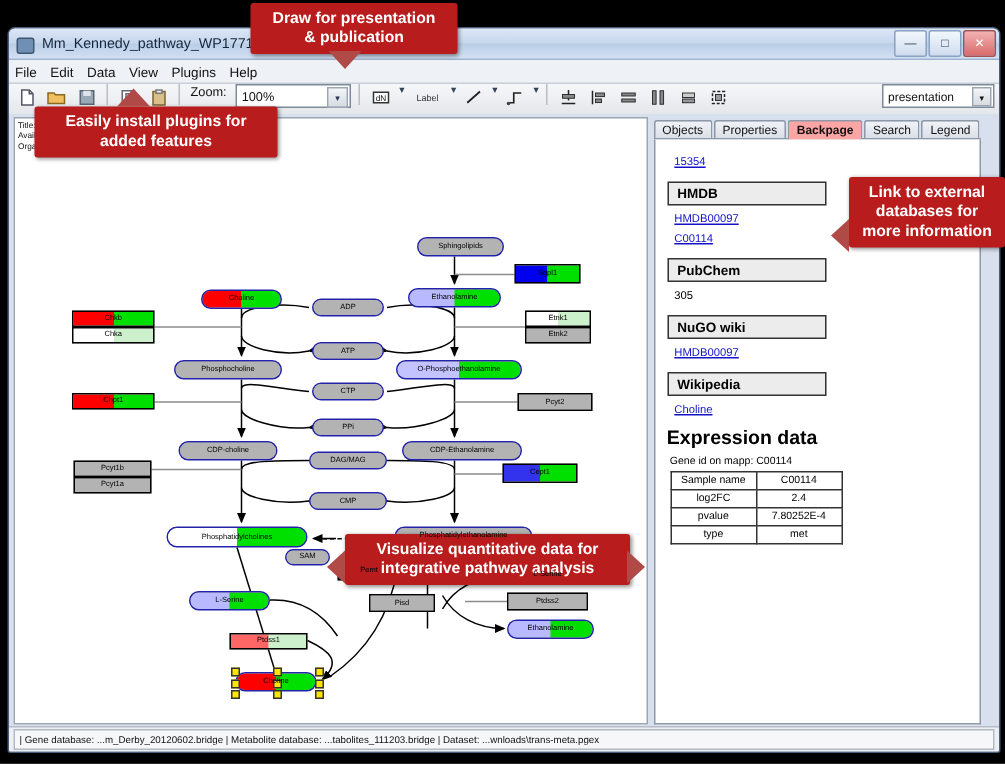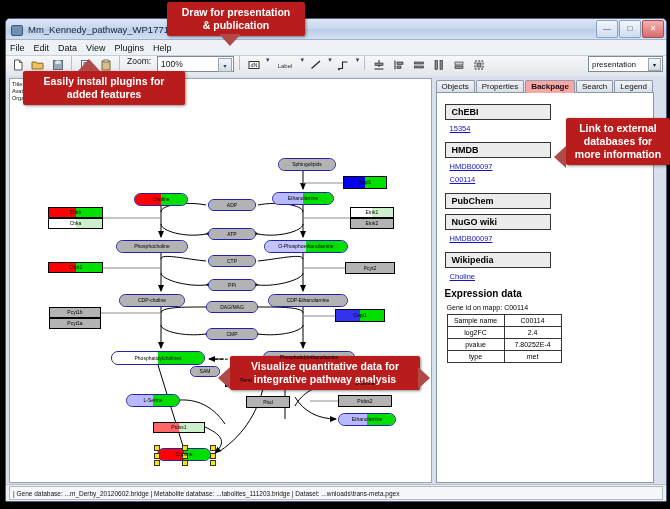--- a/index.html
+++ b/index.html
@@ -60,21 +60,21 @@
   .tab{font-size:8px;padding:1px 5px 1px 5px;border:1px solid #8e99a8;border-bottom:none;
        background:linear-gradient(to bottom,#f0f2f6,#dbe0e8);color:#111;margin-right:1px;border-radius:2px 2px 0 0;}
   .tab.active{background:#fca5a5;font-weight:bold;position:relative;top:1px;padding-bottom:2px;}
   .panelbody{flex:1;background:#fff;border:1px solid #8e99a8;border-top:none;overflow:hidden;
              position:relative;padding:6px 8px;}
 
   .dbbox{display:inline-block;min-width:92px;border:1px solid #333;background:#ececec;
          font-size:9px;font-weight:bold;color:#000;padding:2px 6px;margin-top:5px;}
   .dblink{display:block;font-size:7.5px;color:#1313c8;text-decoration:underline;margin:4px 0 4px 5px;}
   .dbplain{display:block;font-size:7.5px;color:#000;margin:4px 0 4px 5px;}
-  .exprhead{font-size:10px;font-weight:bold;color:#000;margin:7px 0 5px 0;}
+  .exprhead{font-size:13px;font-weight:bold;color:#000;margin:7px 0 5px 0;}
   .geneid{font-size:7px;color:#000;margin:3px 0 3px 2px;}
   table.expr{border-collapse:collapse;margin-left:2px;}
   table.expr td{border:1px solid #333;font-size:7px;padding:2px 4px;text-align:center;color:#000;
                 background:#fff;min-width:48px;}
 
   
   .statusbar{position:absolute;left:0;right:0;bottom:0;height:16px;background:#eceff3;
              border-top:1px solid #b7bdc6;display:flex;align-items:center;}
   .statusinner{margin:1px 3px;height:12px;flex:1;border:1px solid #b4bac3;background:#f6f7f9;
                display:flex;align-items:center;padding-left:3px;}
@@ -502,29 +502,29 @@
       <div class="sidepanel">
         <div class="tabstrip">
           <div class="tab">Objects</div>
           <div class="tab">Properties</div>
           <div class="tab active">Backpage</div>
           <div class="tab">Search</div>
           <div class="tab">Legend</div>
         </div>
         <div class="panelbody">
 
-          <div class="dbbox">ChEBI</div>
           <a class="dblink" href="#">15354</a>
 
           <div class="dbbox">HMDB</div>
           <a class="dblink" href="#">HMDB00097</a>
 
           <a class="dblink" href="#">C00114</a>
 
           <div class="dbbox">PubChem</div>
+          <div class="dbplain">305</div>
 
           <div class="dbbox">NuGO wiki</div>
           <a class="dblink" href="#">HMDB00097</a>
 
           <div class="dbbox">Wikipedia</div>
           <a class="dblink" href="#">Choline</a>
 
           <div class="exprhead">Expression data</div>
           <div class="geneid">Gene id on mapp: C00114</div>
 

